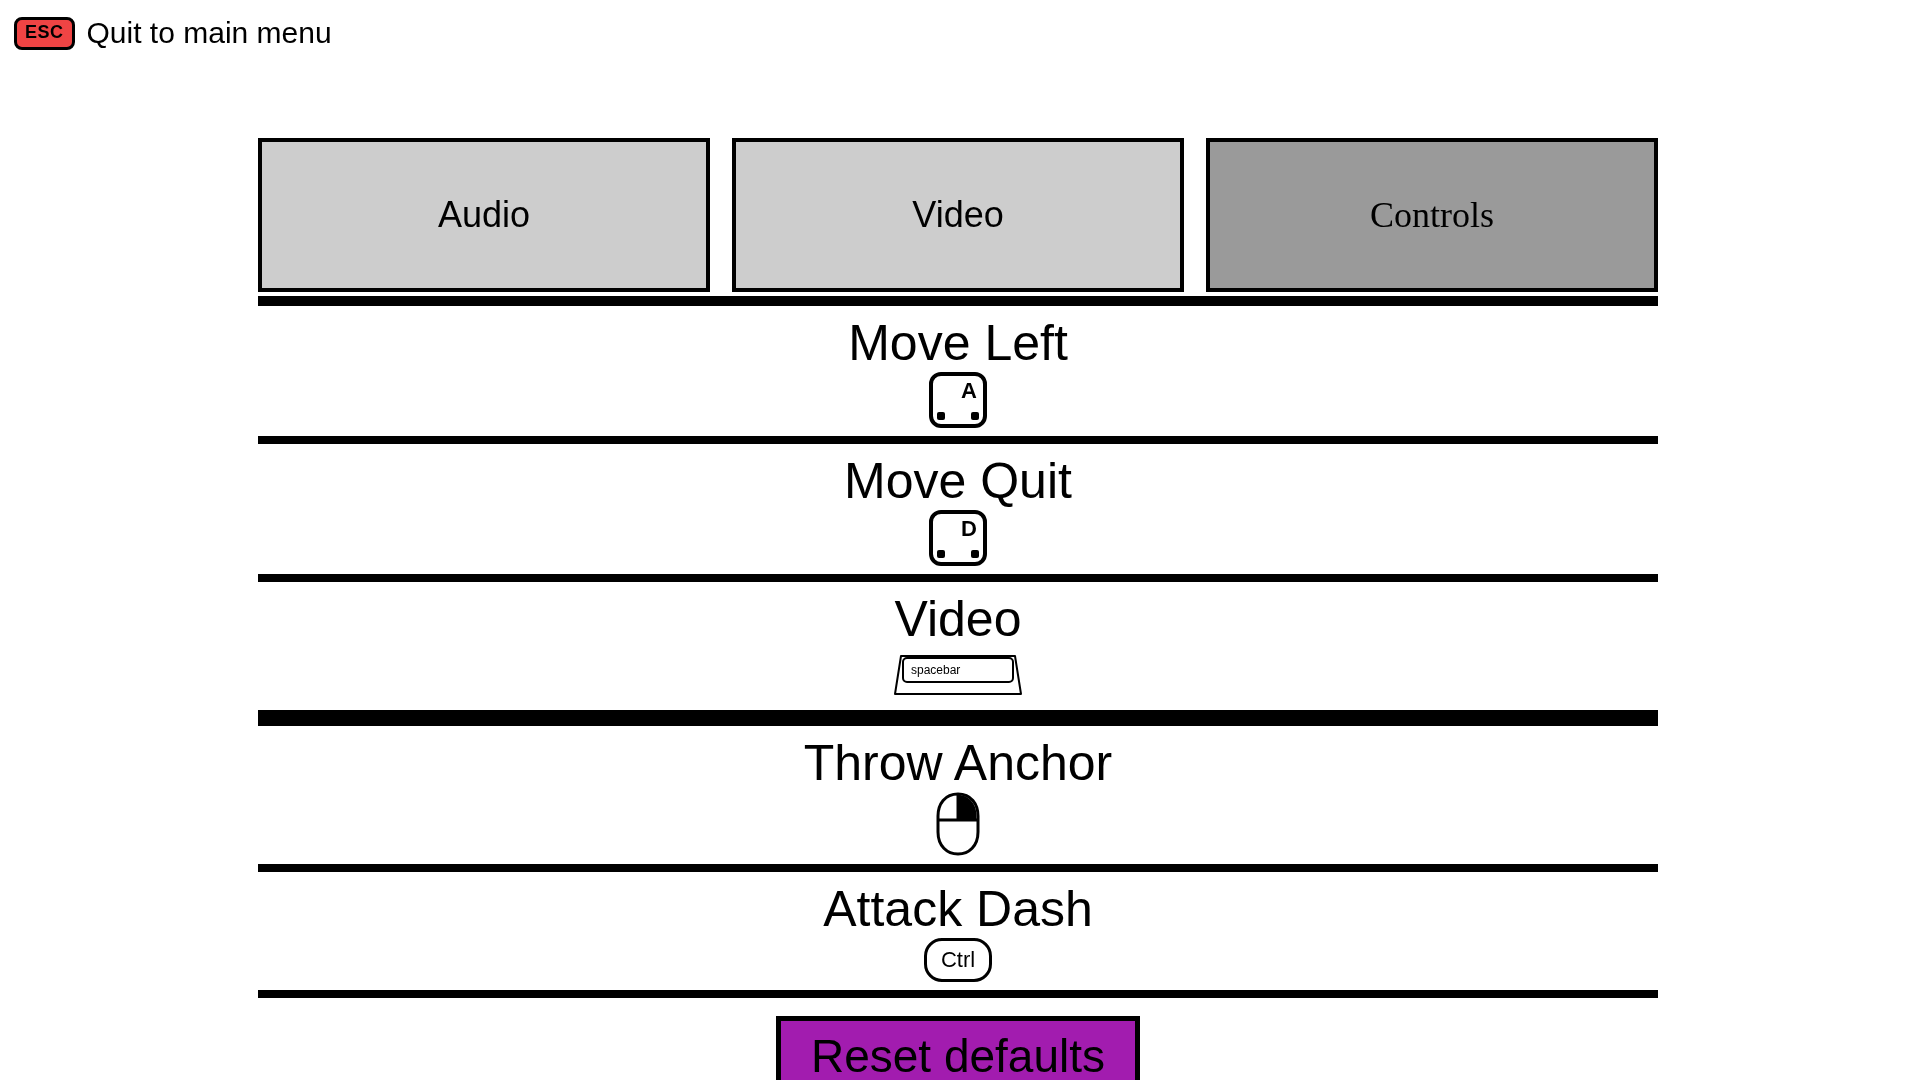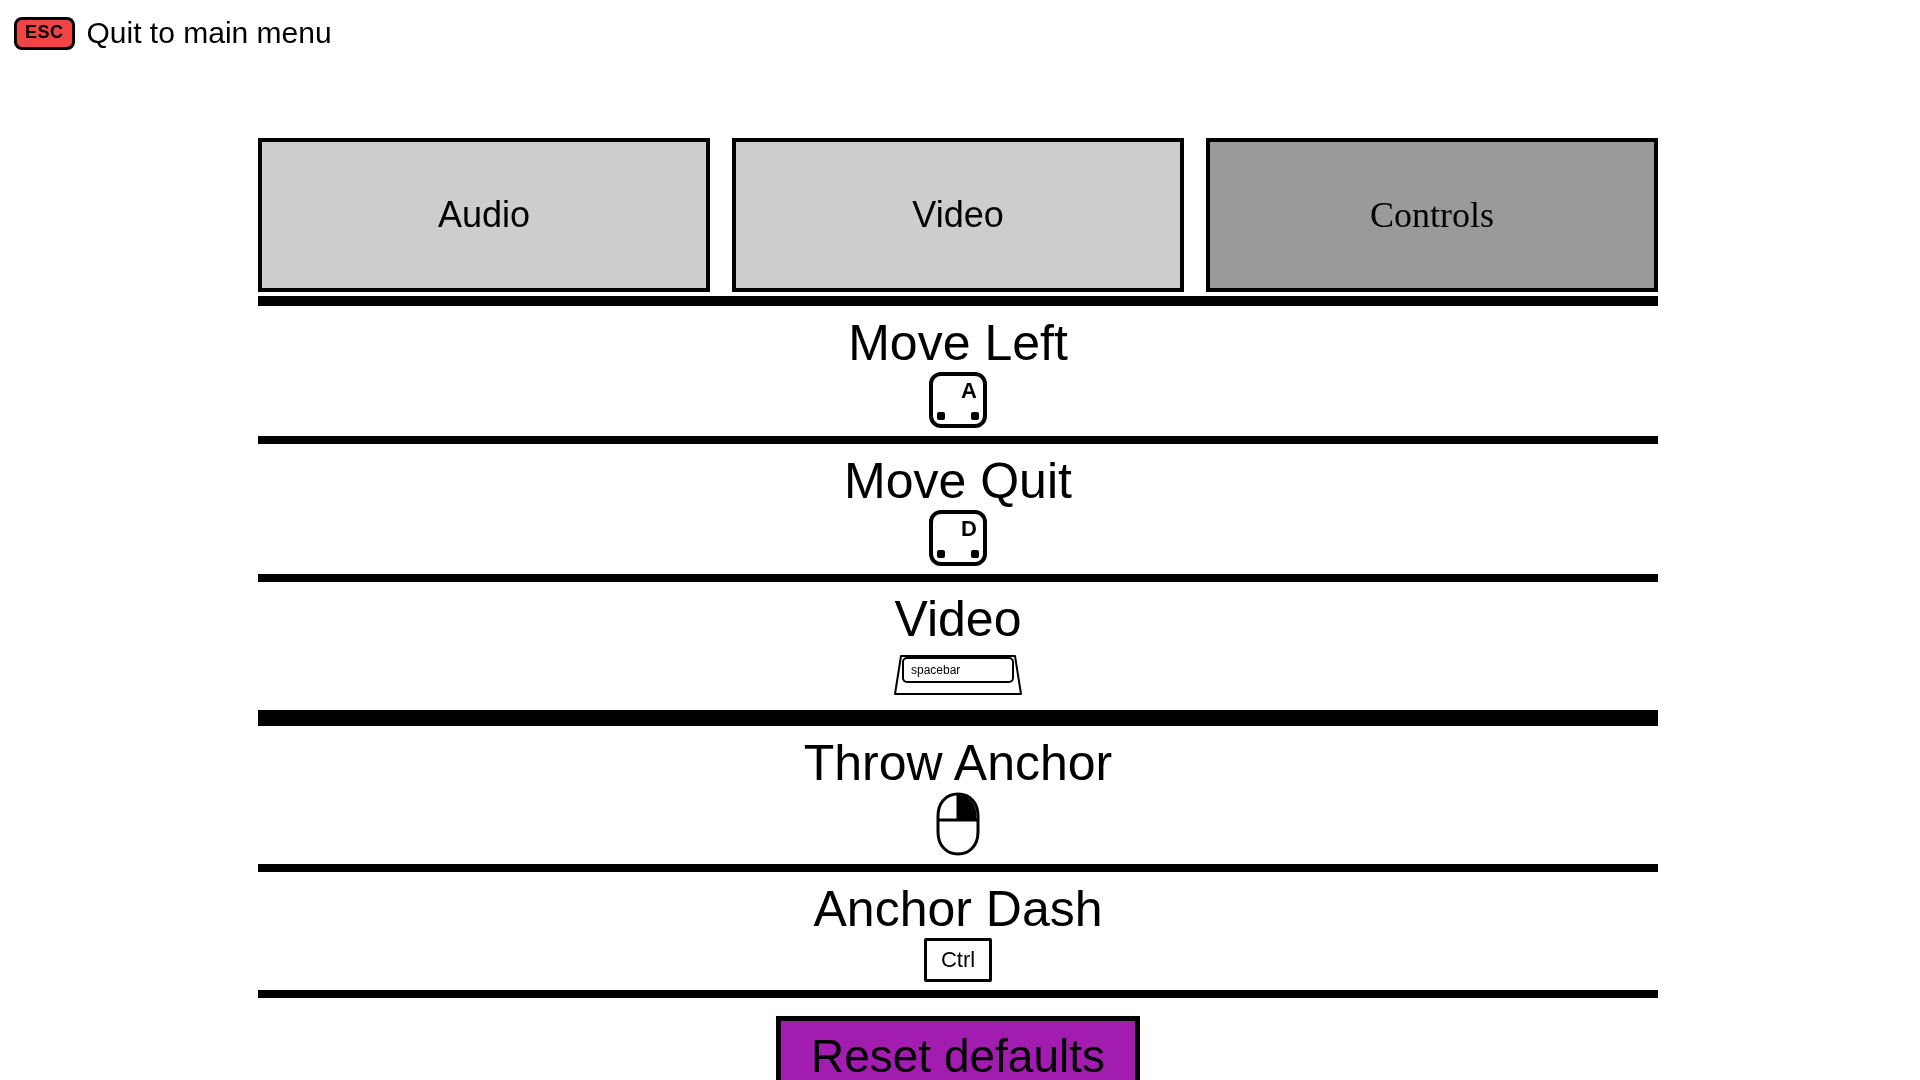--- a/index.html
+++ b/index.html
@@ -118,21 +118,21 @@
     height: 8px;
     background: #000;
     border-radius: 2px;
   }
   .keycap::before { left: 4px; }
   .keycap::after { right: 4px; }
 
   
   .ctrl-key {
     border: 3px solid #000;
-    border-radius: 2px;
+    border-radius: 18px;
     padding: 6px 14px;
     font-size: 22px;
     font-weight: 500;
     background: #fff;
     cursor: pointer;
   }
 
   
   .spacebar {
     cursor: pointer;
@@ -218,21 +218,21 @@
         <path d="M23 2 C10 2 3 12 3 24 L3 40 C3 54 12 62 23 62 C34 62 43 54 43 40 L43 24 C43 12 36 2 23 2 Z" fill="#fff" stroke="#000" stroke-width="3"></path>
         <line x1="23" y1="2" x2="23" y2="28" stroke="#000" stroke-width="3"></line>
         <line x1="3" y1="28" x2="43" y2="28" stroke="#000" stroke-width="3"></line>
         <path d="M23 3 L23 27 L41.5 27 L41.5 24 C41.5 13 35 3 23 3 Z" fill="#000"></path>
       </svg>
     </span>
   </div>
   <div class="row-rule"></div>
 
   <div class="binding-row">
-    <span class="binding-label">Anchor Dash</span>
+    <span class="binding-label">Attack Dash</span>
     <span class="binding-slot">
       <span class="ctrl-key">Ctrl</span>
     </span>
   </div>
   <div class="row-rule"></div>
 
   <button class="reset-btn">Reset defaults</button>
 
 </div>
 

